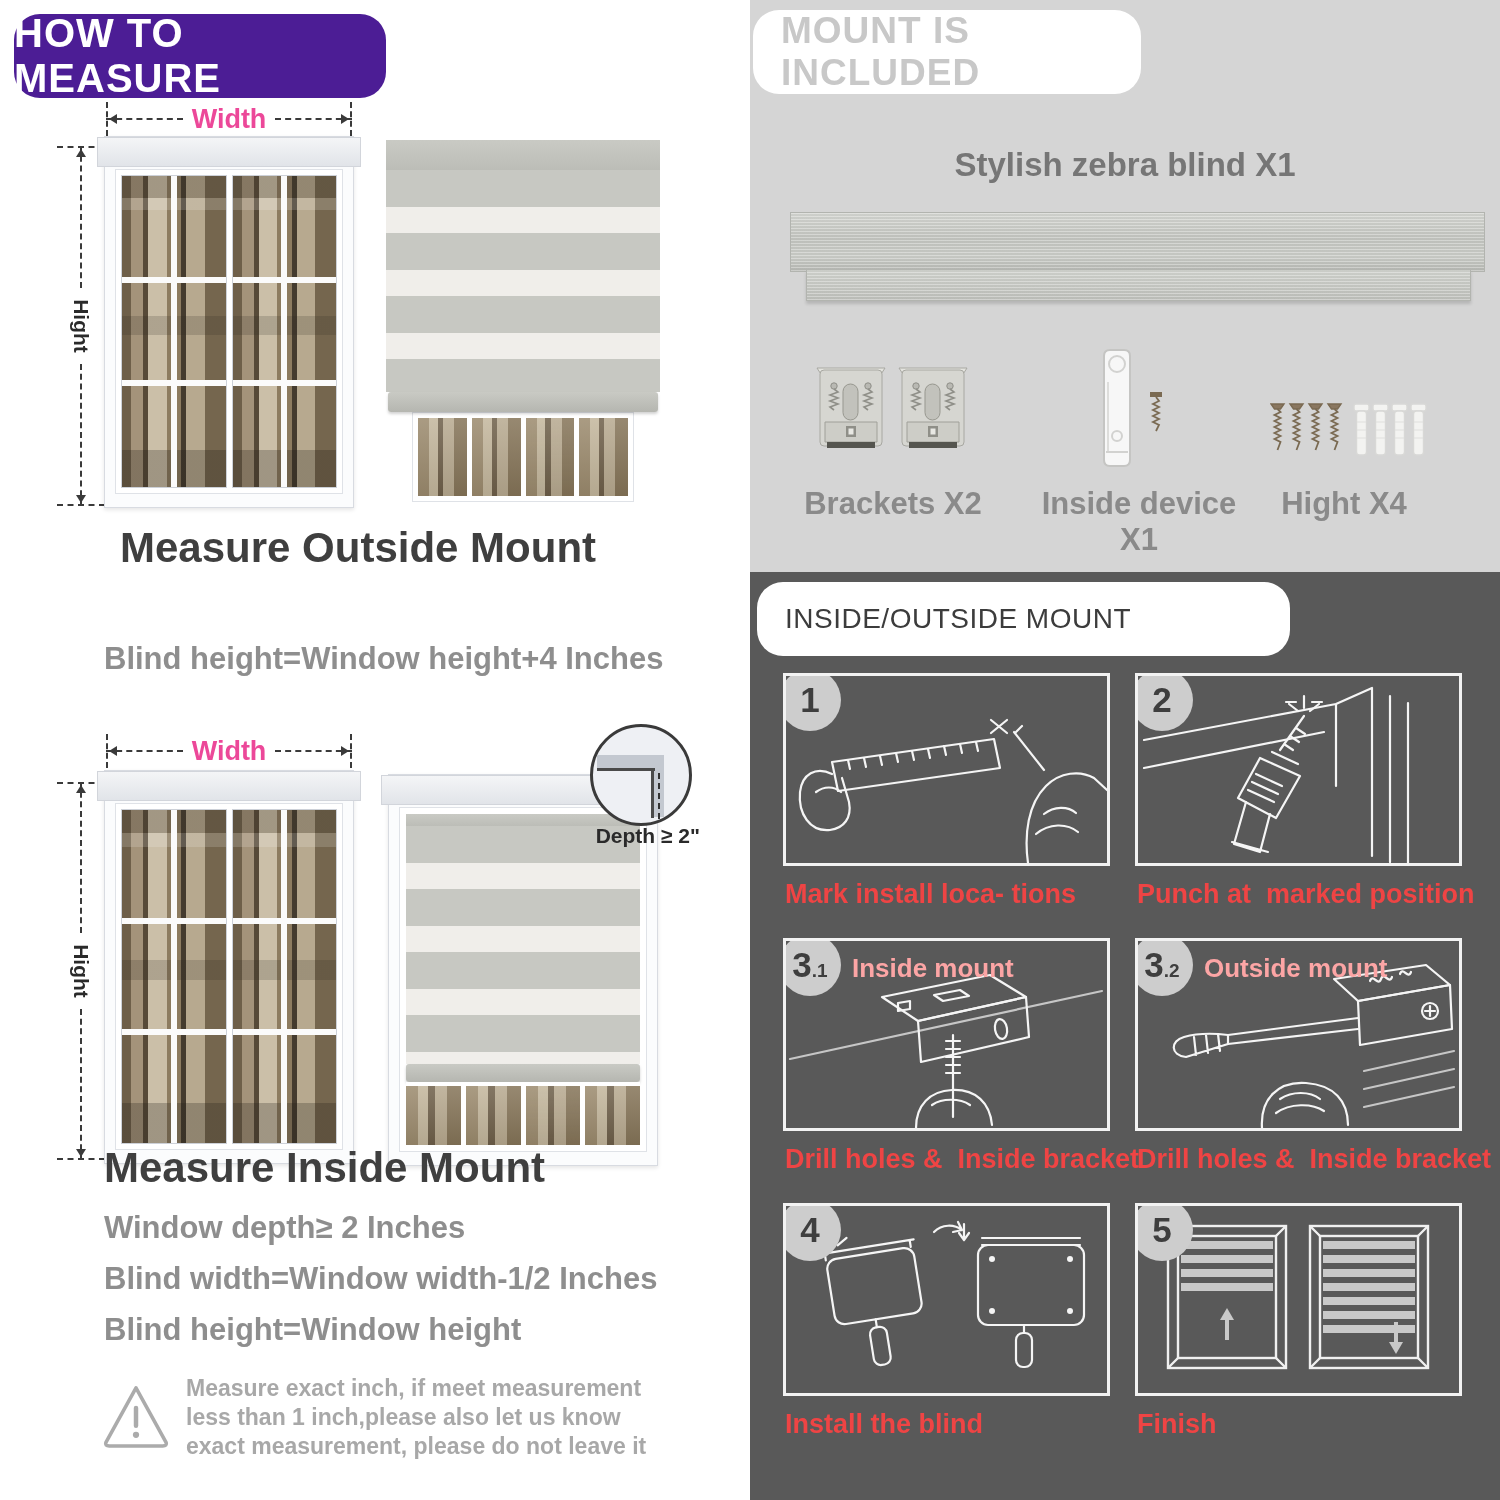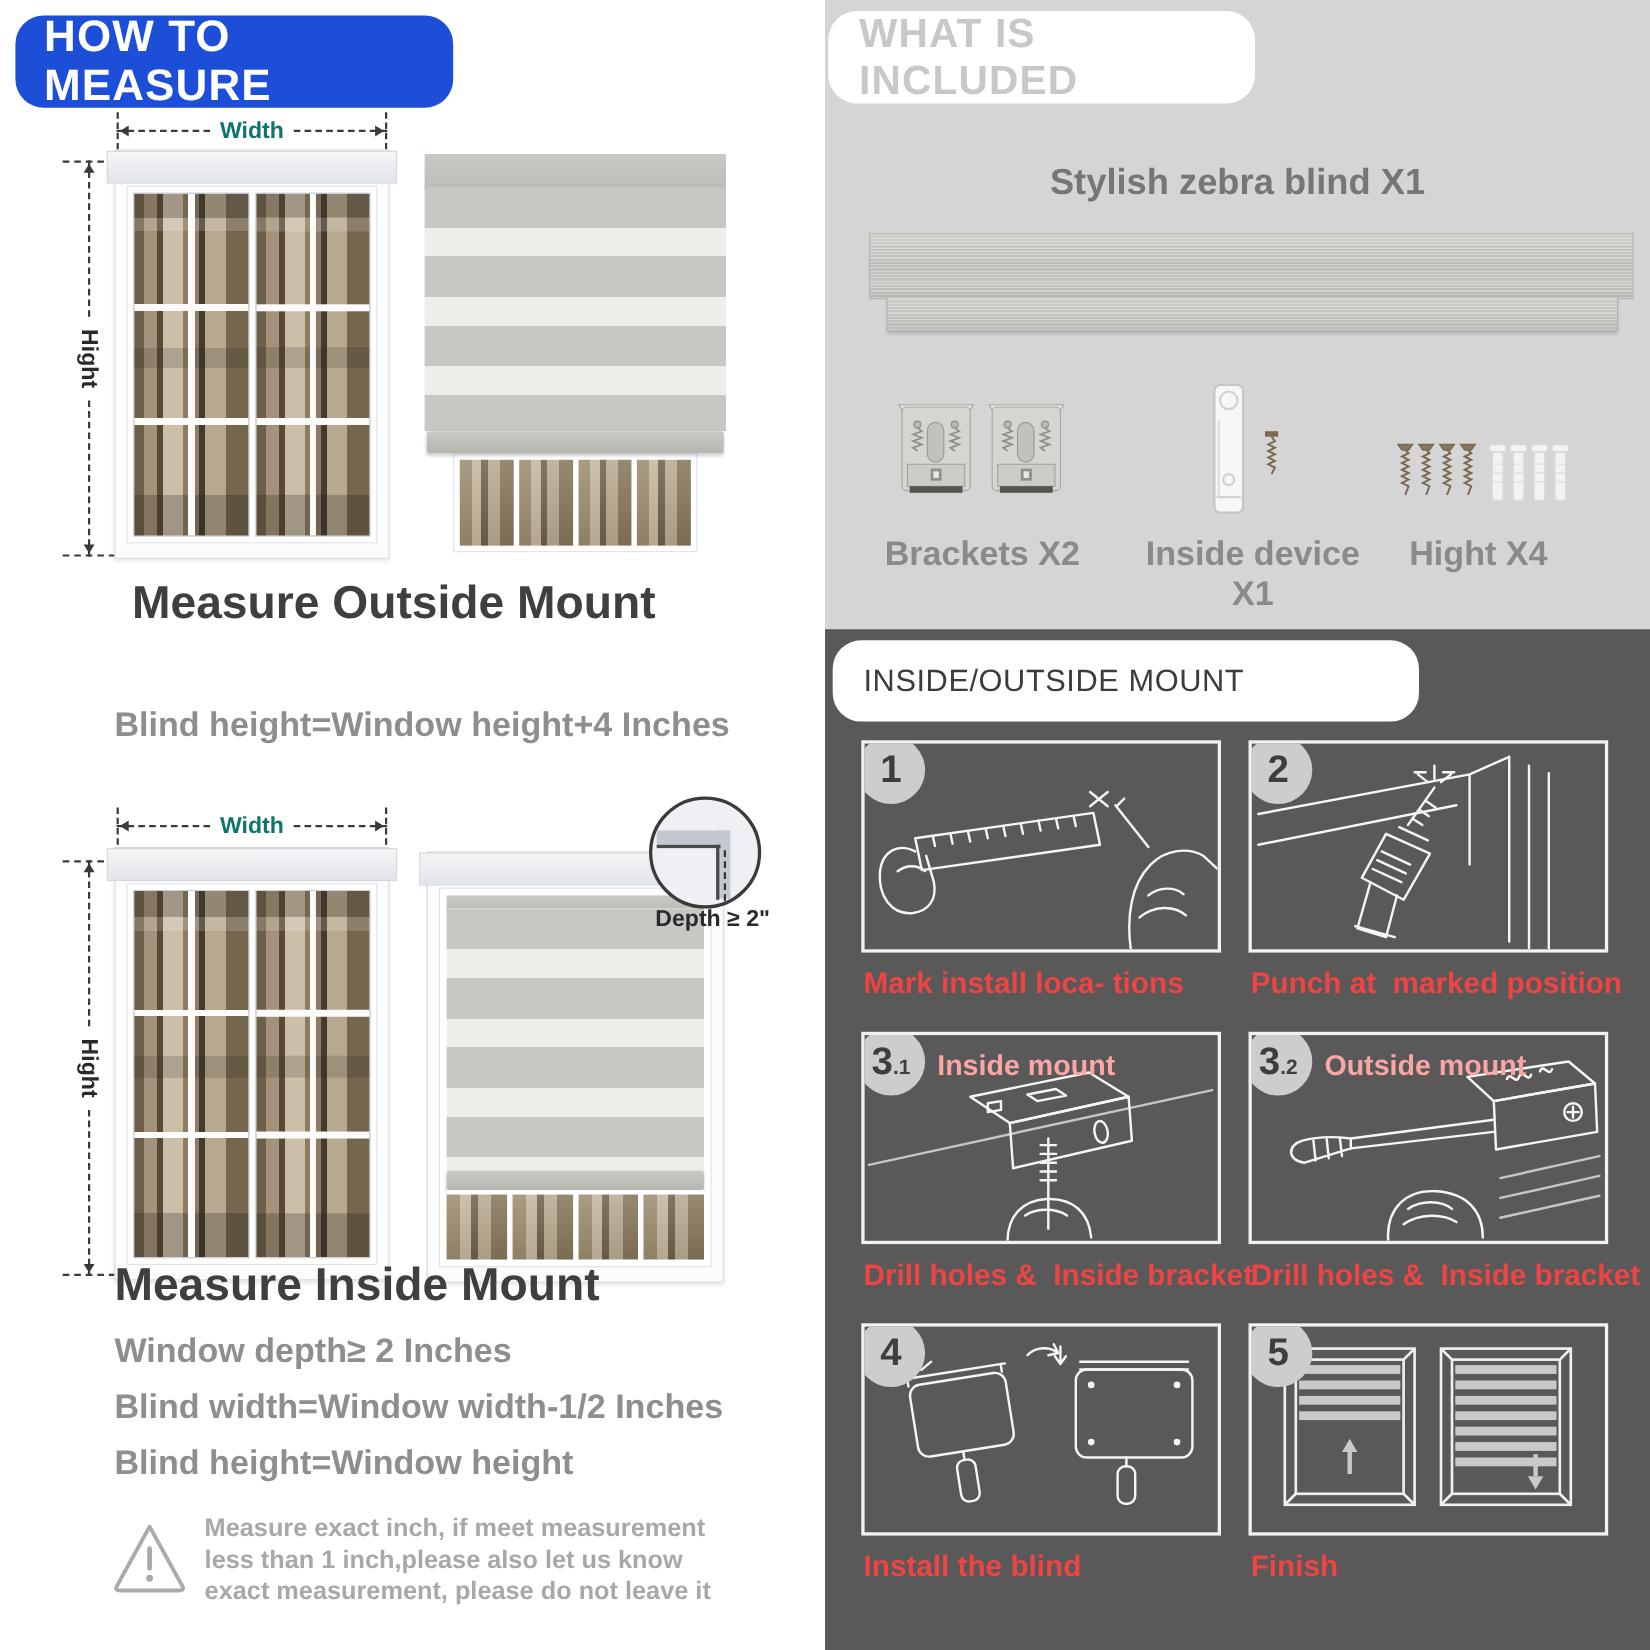--- a/index.html
+++ b/index.html
@@ -2,42 +2,42 @@
 <html><head>
 <meta charset="utf-8">
 <style>
   html,body{margin:0;padding:0;background:#fff;}
   #canvas{position:relative;width:1500px;height:1500px;background:#fff;overflow:hidden;
           font-family:"Liberation Sans",sans-serif;color:#3f3f3f;}
   .abs{position:absolute;}
   .pre{white-space:pre-wrap;}
 
   
-  .howto-box{left:14px;top:14px;width:372px;height:84px;background:#1d4ed8;border-radius:26px;
-             display:flex;align-items:center;padding-left:26px;}
+  .howto-box{left:14px;top:14px;width:372px;height:84px;background:#4c1d95;border-radius:26px;
+             display:flex;align-items:center;}
   .howto-box span{font-size:40px;font-weight:bold;color:#fff;letter-spacing:1px;}
   .included-box{left:753px;top:10px;width:360px;height:84px;background:#fff;border-radius:26px;
                 display:flex;align-items:center;padding-left:28px;}
   .included-box span{font-size:37px;font-weight:bold;color:#c8c8c8;letter-spacing:1px;}
   .mount-box{left:757px;top:582px;width:505px;height:74px;background:#fff;border-radius:26px;
              display:flex;align-items:center;padding-left:28px;}
   .mount-box span{font-size:28px;font-weight:normal;color:#3c3c3c;letter-spacing:0.5px;}
 
   
   .light-section{left:750px;top:0;width:750px;height:572px;background:#d5d5d5;}
   .dark-section{left:750px;top:572px;width:750px;height:928px;background:#595959;}
 
   
   .h-measure{height:34px;display:flex;align-items:center;}
   .h-measure .hline{flex:1;height:0;border-top:2px dashed #3a3a3a;position:relative;}
   .h-measure .hline.l::before{content:"";position:absolute;left:-2px;top:-6px;
      border:5px solid transparent;border-right:8px solid #3a3a3a;}
   .h-measure .hline.r::after{content:"";position:absolute;right:-2px;top:-6px;
      border:5px solid transparent;border-left:8px solid #3a3a3a;}
-  .h-measure .lbl{padding:0 9px;font-size:21px;font-weight:bold;color:#0f766e;}
+  .h-measure .lbl{padding:0 9px;font-size:27px;font-weight:bold;color:#ec4899;}
   .h-measure .tick{position:absolute;top:0;bottom:0;border-left:2px dashed #3a3a3a;}
   .h-measure .tick.l{left:0;} .h-measure .tick.r{right:0;}
 
   .v-measure{width:30px;display:flex;flex-direction:column;align-items:center;}
   .v-measure .vline{flex:1;width:0;border-left:2px dashed #3a3a3a;position:relative;}
   .v-measure .vline.t::before{content:"";position:absolute;top:-2px;left:-6px;
      border:5px solid transparent;border-bottom:8px solid #3a3a3a;}
   .v-measure .vline.b::after{content:"";position:absolute;bottom:-2px;left:-6px;
      border:5px solid transparent;border-top:8px solid #3a3a3a;}
   .v-measure .lbl{font-size:21px;font-weight:bold;color:#2a2a2a;transform:rotate(90deg);
@@ -198,21 +198,21 @@
   <div class="abs sub-line" style="left:104px;top:1312px;">Blind height=Window height</div>
 
   <svg class="abs" style="left:100px;top:1380px;" width="72" height="76" viewBox="0 0 64 68">
     <path d="M32,7 L59,56 Q60,59 56,59 L8,59 Q4,59 5,56 Z" fill="none" stroke="#ababab" stroke-width="3.2" stroke-linejoin="round"></path>
     <path d="M32,25 V41" stroke="#ababab" stroke-width="4" stroke-linecap="round"></path>
     <circle cx="32" cy="49" r="2.8" fill="#ababab"></circle>
   </svg>
   <div class="abs warn-text pre" style="left:186px;top:1374px;">Measure exact inch, if meet measurement less than 1 inch,please also let us know exact measurement, please do not leave it</div>
 
   <div class="abs included-box">
-    <span>WHAT IS INCLUDED</span>
+    <span>MOUNT IS INCLUDED</span>
   </div>
   <div class="abs product-title">Stylish zebra blind X1</div>
   <div class="abs bar-main"></div>
   <div class="abs bar-sub"></div>
 
   <svg class="abs" style="left:816px;top:360px;" width="70" height="98" viewBox="0 0 70 98">
     <path d="M1,8 h68 l-7,11 h-54 z" fill="#e4e4df" stroke="#a8a8a2"></path>
     <rect x="4" y="10" width="62" height="76" rx="4" fill="#d6d6d1" stroke="#a8a8a2"></rect>
     <rect x="27" y="24" width="15" height="36" rx="7.5" fill="#c2c2bc" stroke="#97978f"></rect>
     <circle cx="18" cy="26" r="3.2" fill="#b9b9b3" stroke="#8f8f88"></circle>

